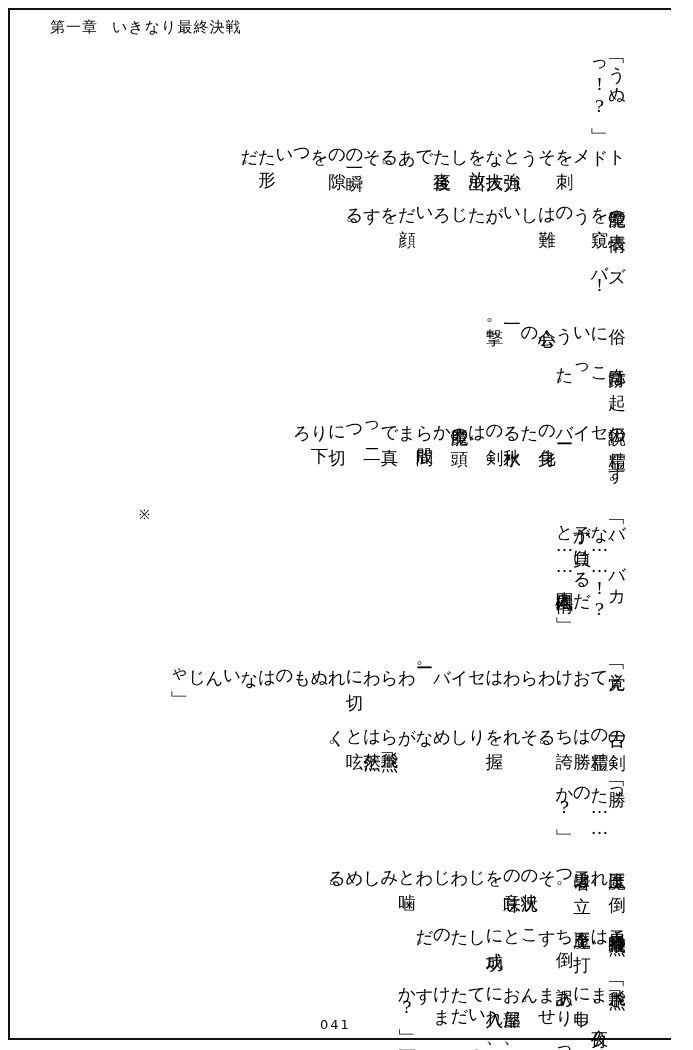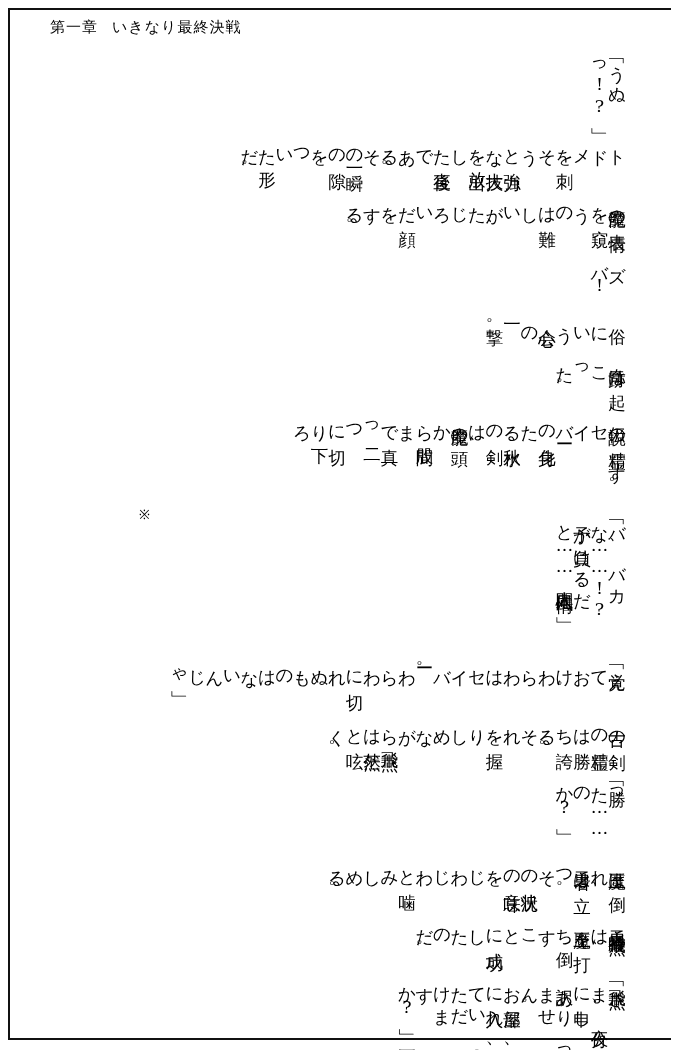--- a/index.html
+++ b/index.html
@@ -103,13 +103,14 @@
     <div class="col indent">古の剣の精霊は勝ち誇る。それを握りしめながら飛燕は茫然と呟く。</div>
     <div class="col indent">「勝った……のか?」</div>
     <div class="col indent">魔王は倒れ、勇者は立つ。その状況の意味をじわじわと噛みしめる。</div>
     <div class="col indent">勇者神喰飛燕は、魔王を打ち倒すことに成功したのだ。</div>
     <div class="col indent">「飛燕さま、夜分に申し訳ありません。お部屋に入れていただけますか?」</div>
     <div class="col indent">犠牲も大きかったが、愛、正義、友情の力を駆使して、勇者一行は、見事魔王を倒し、</div>
   </div>
 
   <div class="mark-note" style="left:139px; top:505px;">※</div>
 
+  <div class="page-number">041</div>
 </div>
 
 </body></html>

